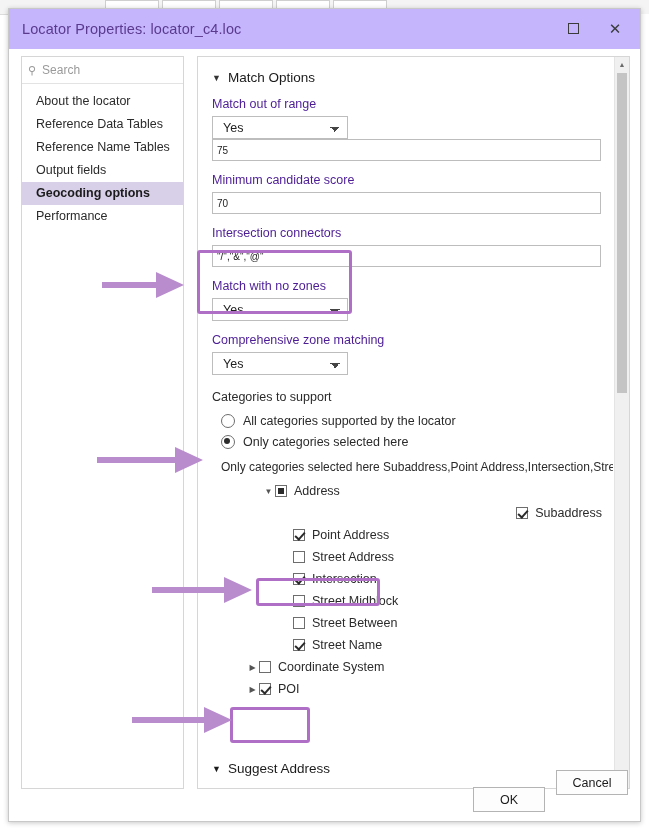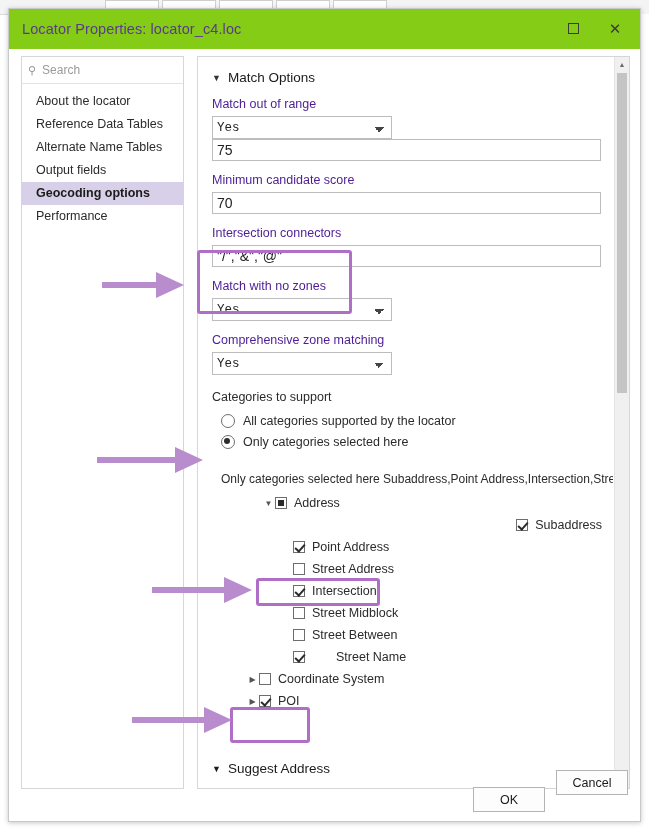--- a/index.html
+++ b/index.html
@@ -53,21 +53,21 @@
     background: #ffffff;
     border: 1px solid #c8c8c8;
     box-shadow: 0 1px 5px rgba(0,0,0,0.22);
     box-sizing: border-box;
   }
 
   .titlebar {
     height: 40px;
     display: flex;
     align-items: center;
-    background: #84cc16;
+    background: #c4b5fd;
     border-bottom: 1px solid #ffffff;
     position: relative;
   }
   .title-text {
     font-size: 14.5px;
     color: #5b3a8e;
     margin-left: 13px;
     letter-spacing: 0.1px;
   }
   .win-btns {
@@ -195,44 +195,44 @@
     margin-right: 7px;
     color: #333;
   }
   .field-label {
     font-size: 12.5px;
     color: #4c1d95;
     margin-top: 12px;
     margin-bottom: 5px;
   }
   select.combo {
-    width: 180px;
+    width: 136px;
     height: 23px;
     font-size: 12.5px;
     border: 1px solid #bdbdbd;
     background: #ffffff;
     color: #222;
-    padding-left: 4px;
-    font-family: Liberation Mono, monospace;
+    padding-left: 10px;
+    font-family: Liberation Sans, sans-serif;
     border-radius: 0;
     -webkit-appearance: none;
     appearance: none;
     background-image:
       linear-gradient(45deg, transparent 50%, #444 50%),
       linear-gradient(135deg, #444 50%, transparent 50%);
     background-position:
       calc(100% - 12px) 10px,
       calc(100% - 7px) 10px;
     background-size: 5px 5px, 5px 5px;
     background-repeat: no-repeat;
   }
   input.textbox {
     width: 389px;
     height: 22px;
-    font-size: 14px;
+    font-size: 10px;
     border: 1px solid #bdbdbd;
     background: #ffffff;
     color: #222;
     padding-left: 4px;
     box-sizing: border-box;
     font-family: "Liberation Sans", sans-serif;
   }
   .cat-label {
     font-size: 12.5px;
     color: #2b2b2b;
@@ -260,21 +260,21 @@
     content: "";
     position: absolute;
     left: 2px; top: 2px;
     width: 6px; height: 6px;
     border-radius: 50%;
     background: #2b2b2b;
   }
   .note {
     font-size: 12px;
     color: #2b2b2b;
-    margin-top: 20px;
+    margin-top: 8px;
     margin-left: 9px;
     white-space: nowrap;
     overflow: hidden;
     width: 392px;
   }
   .tree { margin-top: 6px; }
   .tree-row {
     display: flex;
     align-items: center;
     height: 22px;
@@ -411,21 +411,21 @@
     <div class="leftnav">
       <div class="search-row">
         <div class="search-ico">⚲</div>
         <input class="search-input" placeholder="Search" style="">
         <div class="search-mag">🔍</div>
         <div class="search-caret">▼</div>
       </div>
       <div class="nav-list">
         <div class="nav-item">About the locator</div>
         <div class="nav-item">Reference Data Tables</div>
-        <div class="nav-item">Alternate Name Tables</div>
+        <div class="nav-item">Reference Name Tables</div>
         <div class="nav-item">Output fields</div>
         <div class="nav-item selected">Geocoding options</div>
         <div class="nav-item">Performance</div>
       </div>
     </div>
 
     <div class="content">
       <div class="content-inner">
 
         <div class="section-head">
@@ -492,21 +492,21 @@
             <span>Intersection</span>
           </div>
           <div class="tree-row" style="padding-left:81px;">
             <span class="chk"></span>
             <span>Street Midblock</span>
           </div>
           <div class="tree-row" style="padding-left:81px;">
             <span class="chk"></span>
             <span>Street Between</span>
           </div>
-          <div class="tree-row" style="padding-left:81px;gap:24px;">
+          <div class="tree-row" style="padding-left:81px;">
             <span class="chk checked"></span>
             <span>Street Name</span>
           </div>
           <div class="tree-row" style="padding-left:34px;">
             <span class="exp">▶</span>
             <span class="chk"></span>
             <span>Coordinate System</span>
           </div>
           <div class="tree-row" style="padding-left:34px;">
             <span class="exp">▶</span>

